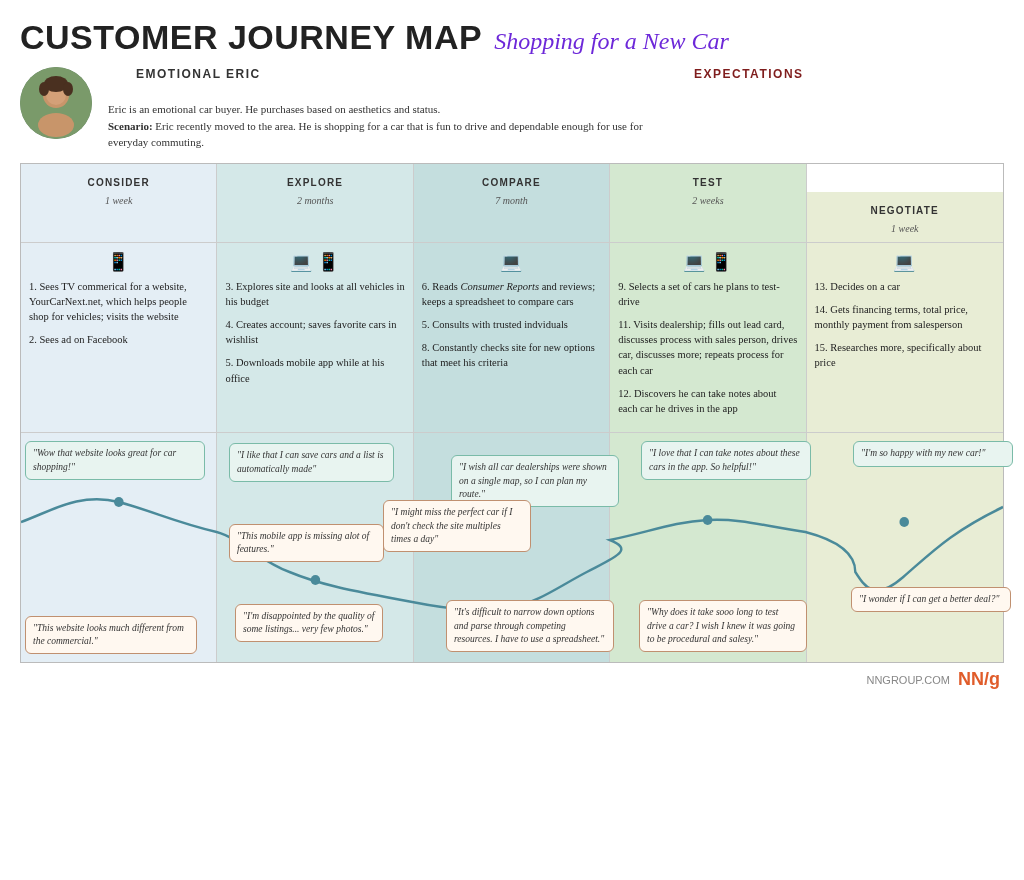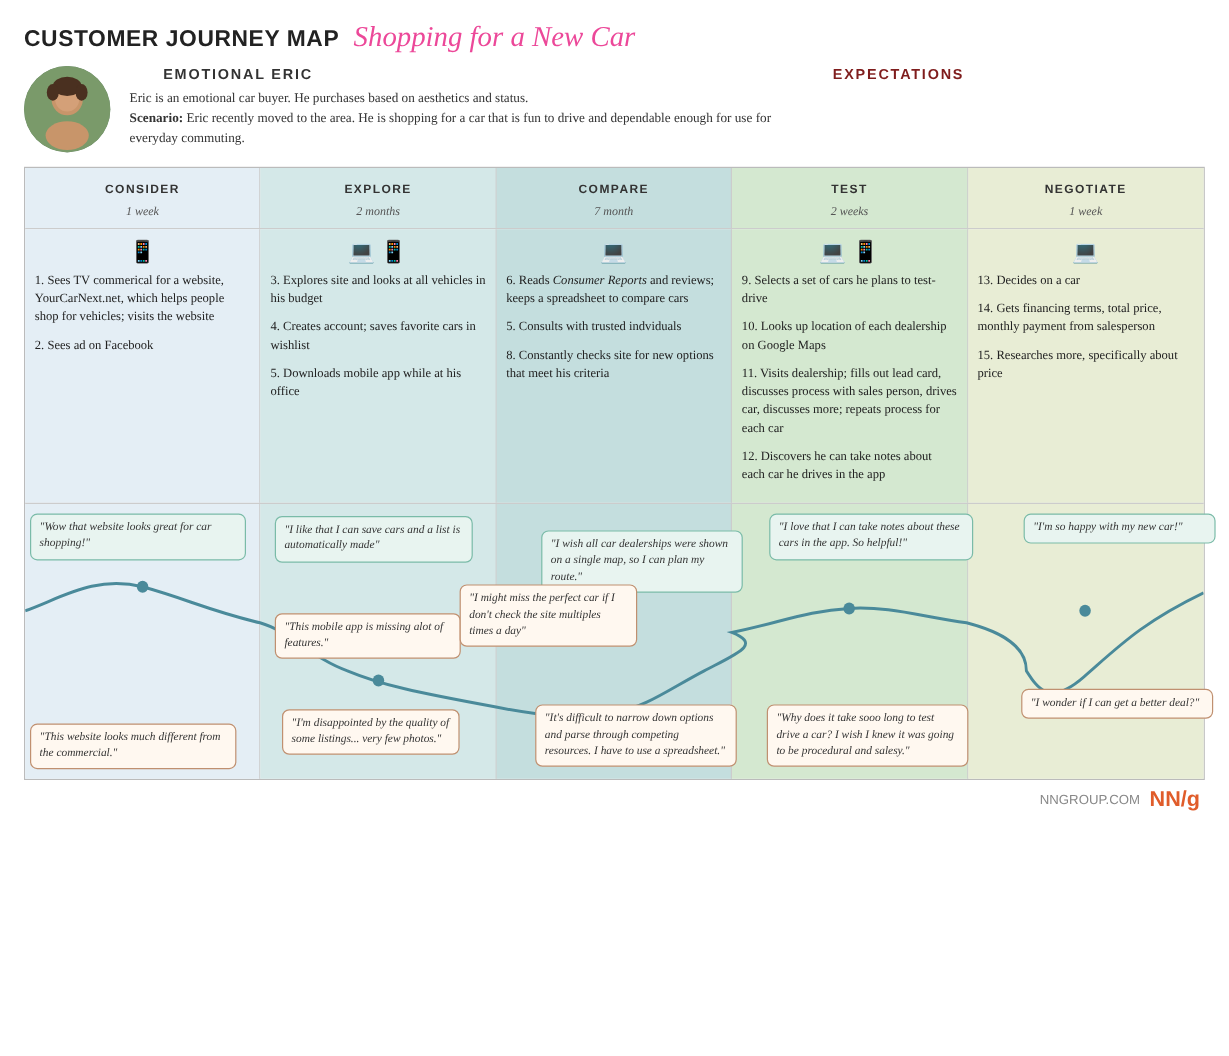--- a/index.html
+++ b/index.html
@@ -12,41 +12,41 @@
     }
 
     .page {
       width: 1024px;
       min-height: 880px;
       background: #fff;
       padding: 18px 20px 10px 20px;
     }
     .main-title {
       font-family: Arial, sans-serif;
-      font-size: 19px;
+      font-size: 34px;
       font-weight: 900;
       color: #222;
       letter-spacing: 0.5px;
       display: inline;
     }
     .main-title-italic {
       font-family: Georgia, serif;
       font-style: italic;
       font-weight: 400;
       font-size: 24px;
-      color: #ec4899;
+      color: #6d28d9;
       margin-left: 8px;
     }
     .persona-name {
       font-family: Arial, sans-serif;
       font-weight: 700;
       font-size: 12px;
       letter-spacing: 1.5px;
       color: #333;
-      margin-bottom: 5px;
+      margin-bottom: 20px;
       padding-left: 28px;
     }
     .persona-desc {
       font-size: 11px;
       color: #333;
       line-height: 1.5;
     }
     .persona-desc strong {
       font-weight: bold;
     }
@@ -206,21 +206,21 @@
         <span class="compact-subtitle">2 months</span>
       </div>
       <div style="background:#c4dede; text-align:center; padding:8px 16px 6px; border-right:1px solid #ccc;">
         <span class="compact-title">COMPARE</span><br>
         <span class="compact-subtitle">7 month</span>
       </div>
       <div style="background:#d4e8d0; text-align:center; padding:8px 4px 6px; border-right:1px solid #ccc;">
         <span class="compact-title">TEST</span><br>
         <span class="compact-subtitle">2 weeks</span>
       </div>
-      <div style="background:#e8edd5; text-align:center; padding:8px 4px 6px;">
+      <div style="background:#e8edd5; text-align:center; padding:8px 4px 6px;margin-top:28px;">
         <span class="compact-title">NEGOTIATE</span><br>
         <span class="compact-subtitle">1 week</span>
       </div>
     </div>
 
     <div style="display:grid; grid-template-columns:1fr 1fr 1fr 1fr 1fr; border-top:1px solid #ccc;">
 
       <div style="background:#e4eef5; padding:8px 8px; border-right:1px solid #ccc;">
         <div style="text-align:center; font-size:18px; margin-bottom:6px;">📱</div>
         <div class="action-item">1. Sees TV commerical for a website, YourCarNext.net, which helps people shop for vehicles; visits the website</div>
@@ -237,21 +237,20 @@
       <div style="background:#c4dede; padding:8px 8px; border-right:1px solid #ccc;">
         <div style="text-align:center; font-size:18px; margin-bottom:6px;">💻</div>
         <div class="action-item">6. Reads <em>Consumer Reports</em> and reviews; keeps a spreadsheet to compare cars</div>
         <div class="action-item">5. Consults with trusted indviduals</div>
         <div class="action-item">8. Constantly checks site for new options that meet his criteria</div>
       </div>
 
       <div style="background:#d4e8d0; padding:8px 8px; border-right:1px solid #ccc;">
         <div style="text-align:center; font-size:18px; margin-bottom:6px;">💻 📱</div>
         <div class="action-item">9. Selects a set of cars he plans to test-drive</div>
-        <div class="action-item">10. Looks up location of each dealership on Google Maps</div>
         <div class="action-item">11. Visits dealership; fills out lead card, discusses process with sales person, drives car, discusses more; repeats process for each car</div>
         <div class="action-item">12. Discovers he can take notes about each car he drives in the app</div>
       </div>
 
       <div style="background:#e8edd5; padding:8px 8px;">
         <div style="text-align:center; font-size:18px; margin-bottom:6px;">💻</div>
         <div class="action-item">13. Decides on a car</div>
         <div class="action-item">14. Gets financing terms, total price, monthly payment from salesperson</div>
         <div class="action-item">15. Researches more, specifically about price</div>
       </div>

